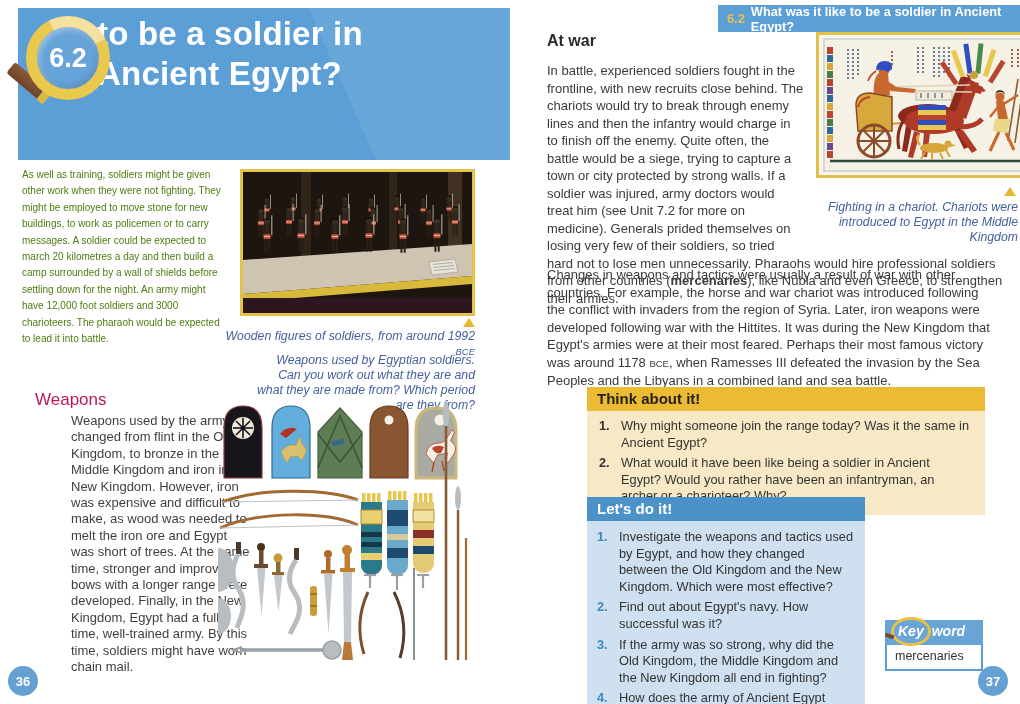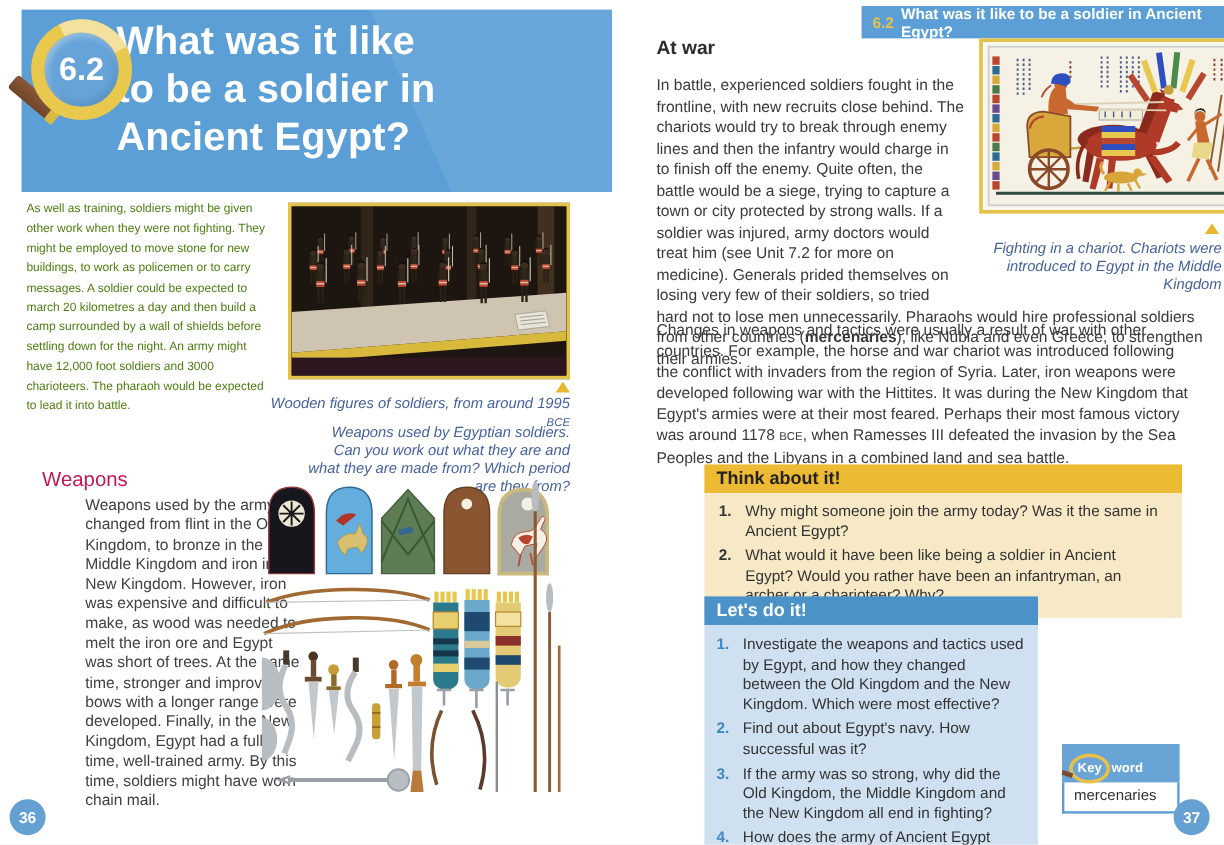--- a/index.html
+++ b/index.html
@@ -96,22 +96,22 @@
   .box-letsdo { left:547px; top:497px; width:318px; }
   .box-head-letsdo { background:#4a92c8; color:#fff; font-size:15px; font-weight:bold; padding:3px 10px 4px; }
   .box-body-letsdo { background:#cfe1f1; padding:8px 10px 10px; }
   .box-list { list-style:none; }
   .box-list li { display:flex; margin-bottom:4px; font-size:12.8px; line-height:16.6px; color:#333; }
   .box-list li:last-child { margin-bottom:0; }
   .box-list .num { flex:0 0 22px; font-weight:bold; }
   .box-body-letsdo .num { color:#3f87bf; }
   .keyword-box { position:absolute; left:885px; top:620px; width:98px; }
   .kw-head {
-    background:#68a4d6; color:#fff; font-size:11px; font-weight:bold;
-    padding:12px 6px 3px 10px; position:relative; overflow:visible; white-space:nowrap;
+    background:#68a4d6; color:#fff; font-size:14px; font-weight:bold;
+    padding:1px 6px 3px 10px; position:relative; overflow:visible; white-space:nowrap;font-style:italic;
   }
   .key-ring {
     display:inline-block; border:3px solid #e8c04a; border-radius:50%;
     padding:3px 4px 4px; margin:-4px 1px -4px -4px; position:relative; background:rgba(255,255,255,.02);
   }
   .key-ring::before{
     content:""; position:absolute; left:-9px; top:62%; width:9px; height:4px;
     background:#7a4a2e; transform:rotate(18deg);
   }
   .kw-body {
@@ -125,21 +125,20 @@
 <div class="spread">
 
   <div class="banner"></div>
   <div class="magnifier">
     <div class="mag-handle"></div>
     <div class="mag-ring">
       <span class="mag-num">6.2</span>
     </div>
   </div>
   <div class="banner-title">
-    <div>What was it like</div>
     <div>to be a soldier in</div>
     <div>Ancient Egypt?</div>
   </div>
 
   <p class="intro">As well as training, soldiers might be given other work when they were not fighting. They might be employed to move stone for new buildings, to work as policemen or to carry messages. A soldier could be expected to march 20 kilometres a day and then build a camp surrounded by a wall of shields before settling down for the night. An army might have 12,000 foot soldiers and 3000 charioteers. The pharaoh would be expected to lead it into battle.</p>
 
   <figure class="fig-soldiers">
     <svg width="229" height="141" viewBox="0 0 229 141" xmlns="http://www.w3.org/2000/svg">
       <defs>
         <g id="sol">
@@ -184,21 +183,21 @@
         <use href="#sol" transform="translate(126,47) scale(1.18)"></use>
         <use href="#sol" transform="translate(160,48) scale(1.18)"></use>
         <use href="#sol" transform="translate(194,47) scale(1.18)"></use>
       <polygon points="186,90 212,87 215,100 189,103" fill="#e8e4da" stroke="#9a948a" stroke-width=".6"></polygon>
       <line x1="190" y1="92.5" x2="210" y2="90.5" stroke="#8a8478" stroke-width=".6"></line>
       <line x1="190.5" y1="95.5" x2="211" y2="93.5" stroke="#8a8478" stroke-width=".6"></line>
       <line x1="191" y1="98.5" x2="212" y2="96.5" stroke="#8a8478" stroke-width=".6"></line>
     </svg>
   </figure>
   <div class="marker marker-soldiers"></div>
-  <div class="caption cap-soldiers"><span>Wooden figures of soldiers, from around 1995 </span><span class="era">BCE</span></div>
+  <div class="caption cap-soldiers"><span>Wooden figures of soldiers, from around 1992 </span><span class="era">BCE</span></div>
 
   <div class="caption cap-weapons">Weapons used by Egyptian soldiers. Can you work out what they are and what they are made from? Which period are they from?</div>
 
   <h2 class="h-weapons">Weapons</h2>
   <p class="weapons-text">Weapons used by the army changed from flint in the Old Kingdom, to bronze in the Middle Kingdom and iron in the New Kingdom. However, iron was expensive and difficult to make, as wood was needed to melt the iron ore and Egypt was short of trees. At the same time, stronger and improved bows with a longer range were developed. Finally, in the New Kingdom, Egypt had a full-time, well-trained army. By this time, soldiers might have worn chain mail.</p>
 
   <figure class="fig-weapons">
     <svg width="250" height="268" viewBox="0 0 250 268" xmlns="http://www.w3.org/2000/svg">
 
       <path d="M6,80 L6,30 Q6,8 25,8 Q44,8 44,30 L44,80 Z" fill="#16161c" stroke="#8a3a3a" stroke-width="1.2"></path>
@@ -476,21 +475,21 @@
   </section>
 
   <p class="body-text p-changes"><span>Changes in weapons and tactics were usually a result of war with other countries. For example, the horse and war chariot was introduced following the conflict with invaders from the region of Syria. Later, iron weapons were developed following war with the Hittites. It was during the New Kingdom that Egypt's armies were at their most feared. Perhaps their most famous victory was around 1178 </span><span class="era">BCE</span><span>, when Ramesses III defeated the invasion by the Sea Peoples and the Libyans in a combined land and sea battle.</span></p>
 
   <div class="box box-think">
     <div class="box-head-think">Think about it!</div>
     <div class="box-body-think">
       <ol class="box-list">
         <li>
             <span class="num">1.</span>
-            <span class="txt">Why might someone join the army today? Was it the same in Ancient Egypt?</span>
+            <span class="txt">Why might someone join the range today? Was it the same in Ancient Egypt?</span>
           </li>
         <li>
             <span class="num">2.</span>
             <span class="txt">What would it have been like being a soldier in Ancient Egypt? Would you rather have been an infantryman, an archer or a charioteer? Why?</span>
           </li>
       </ol>
     </div>
   </div>
 
   <div class="box box-letsdo">

